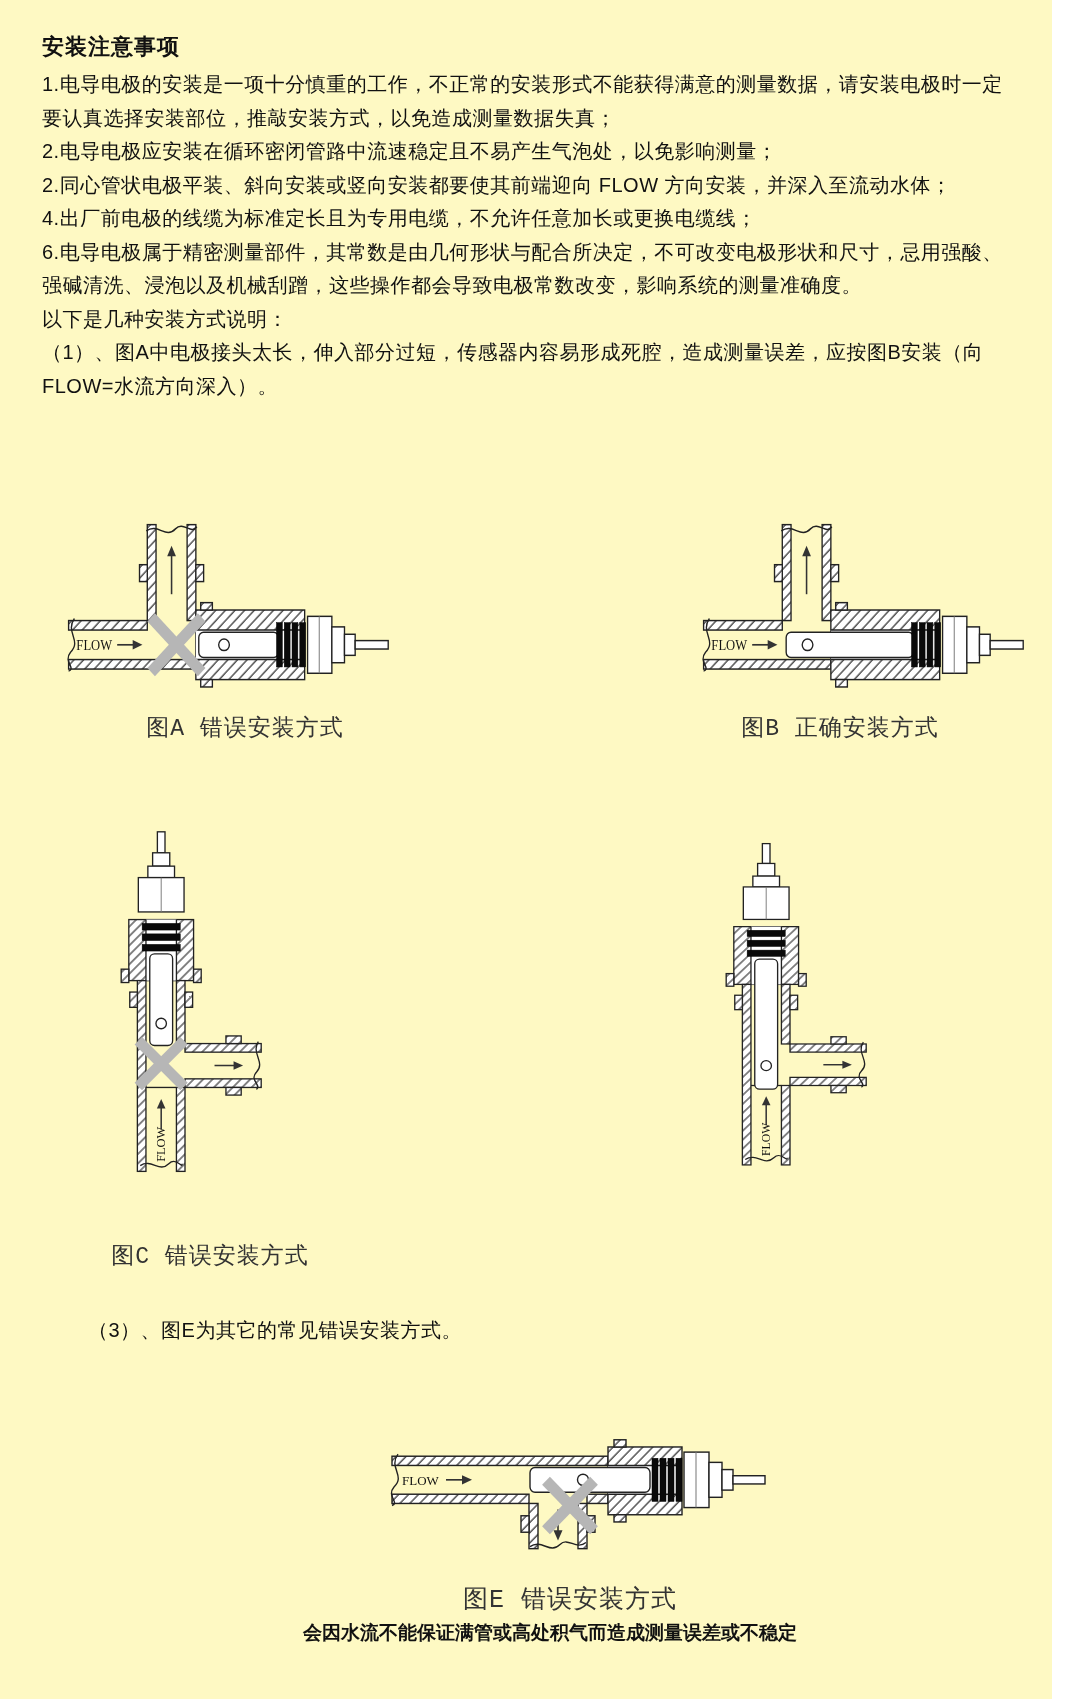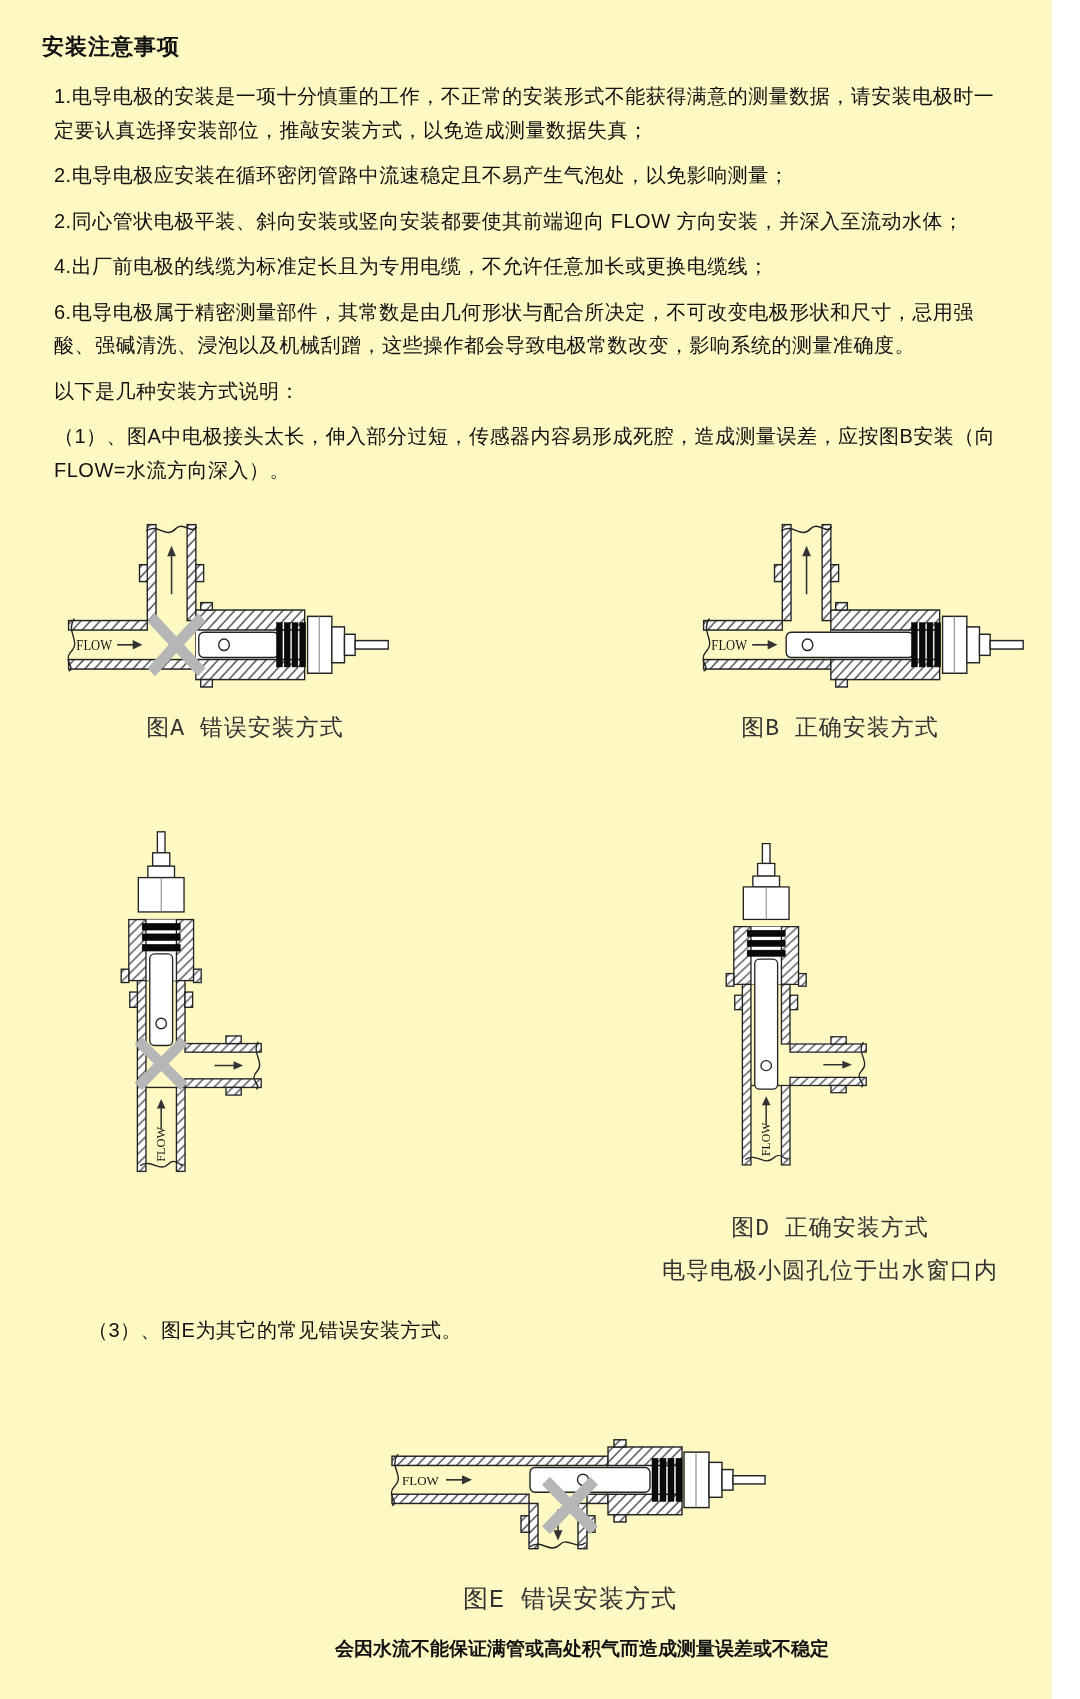--- a/index.html
+++ b/index.html
@@ -1,20 +1,20 @@
 <!DOCTYPE html>
 <html><head>
 <meta charset="utf-8">
 <style>
   html,body{margin:0;padding:0;background:#fff;}
   .page{position:relative;width:1052px;height:1699px;background:#fef9c3;overflow:hidden;
         font-family:"Liberation Sans",sans-serif;color:#111;}
   .textblock{padding:26px 38px 0 42px;font-size:20px;line-height:33.5px;letter-spacing:.5px;font-weight:500;}
   .title{font-size:22px;font-weight:700;line-height:42px;letter-spacing:1px;}
-  .para{margin:12px;}
+  .para{margin:0;}
   .abs{position:absolute;}
   .cap{font-family:Liberation Mono, monospace;font-size:23px;color:#333;text-align:center;letter-spacing:1px;}
   .capbig{font-size:25px;}
   .subcap-sans{font-family:"Liberation Sans",sans-serif;font-size:19px;font-weight:600;color:#111;text-align:center;}
   .itemline{font-size:20px;line-height:33.5px;letter-spacing:.5px;font-weight:500;}
   svg{display:block;}
   .wallc{stroke:#222;stroke-width:1.4;}
   .white{fill:#fff;stroke:#222;stroke-width:1.4;}
   .ln{stroke:#222;stroke-width:1.4;fill:none;}
   .thin{stroke:#777;stroke-width:1;fill:none;}
@@ -243,24 +243,21 @@
     </g>
     <g>
       <rect class="ring" x="60" y="100" width="40" height="7"></rect>
       <rect class="ring" x="60" y="111" width="40" height="7"></rect>
       <rect class="ring" x="60" y="122" width="40" height="7"></rect>
       <rect class="white" x="68" y="132" width="24" height="144" rx="5"></rect>
       <circle class="white" cx="80" cy="250" r="5.5"></circle>
     </g>
   </svg>
 
-  <div class="abs" style="left:580px;top:1212px;width:500px;">
-    <div class="cap">图D 正确安装方式</div>
-    <div class="cap" style="margin-top:12px;">电导电极小圆孔位于出水窗口内</div>
-  </div>
+  <div class="abs cap" style="left:50px;top:1240px;width:320px;">图C 错误安装方式</div>
 
   <div class="abs itemline" style="left:88px;top:1314px;width:900px;">（3）、图E为其它的常见错误安装方式。</div>
 
   <svg class="abs" style="left:378px;top:1372px;" width="390" height="190" viewBox="0 0 390 185" preserveAspectRatio="none">
     <defs>
       <pattern id="hE" patternUnits="userSpaceOnUse" width="7" height="7" patternTransform="rotate(45)">
         <rect width="7" height="7" fill="#fff"></rect>
           <line x1="1" y1="0" x2="1" y2="7" stroke="#555" stroke-width="1.5"></line>
       </pattern>
     </defs>
@@ -303,15 +300,15 @@
       <rect class="white" x="344" y="95" width="11" height="20"></rect>
       <rect class="white" x="355" y="101" width="32" height="8"></rect>
     </g>
     <g class="xmark">
       <line x1="168" y1="106" x2="216" y2="154"></line>
         <line x1="216" y1="106" x2="168" y2="154"></line>
     </g>
   </svg>
 
   <div class="abs cap capbig" style="left:360px;top:1582px;width:420px;">图E 错误安装方式</div>
-  <div class="abs subcap-sans" style="left:267px;top:1620px;width:630px;margin-top:16px;">会因水流不能保证满管或高处积气而造成测量误差或不稳定</div>
+  <div class="abs subcap-sans" style="left:235px;top:1620px;width:630px;">会因水流不能保证满管或高处积气而造成测量误差或不稳定</div>
 
 </div>
 
 </body></html>

